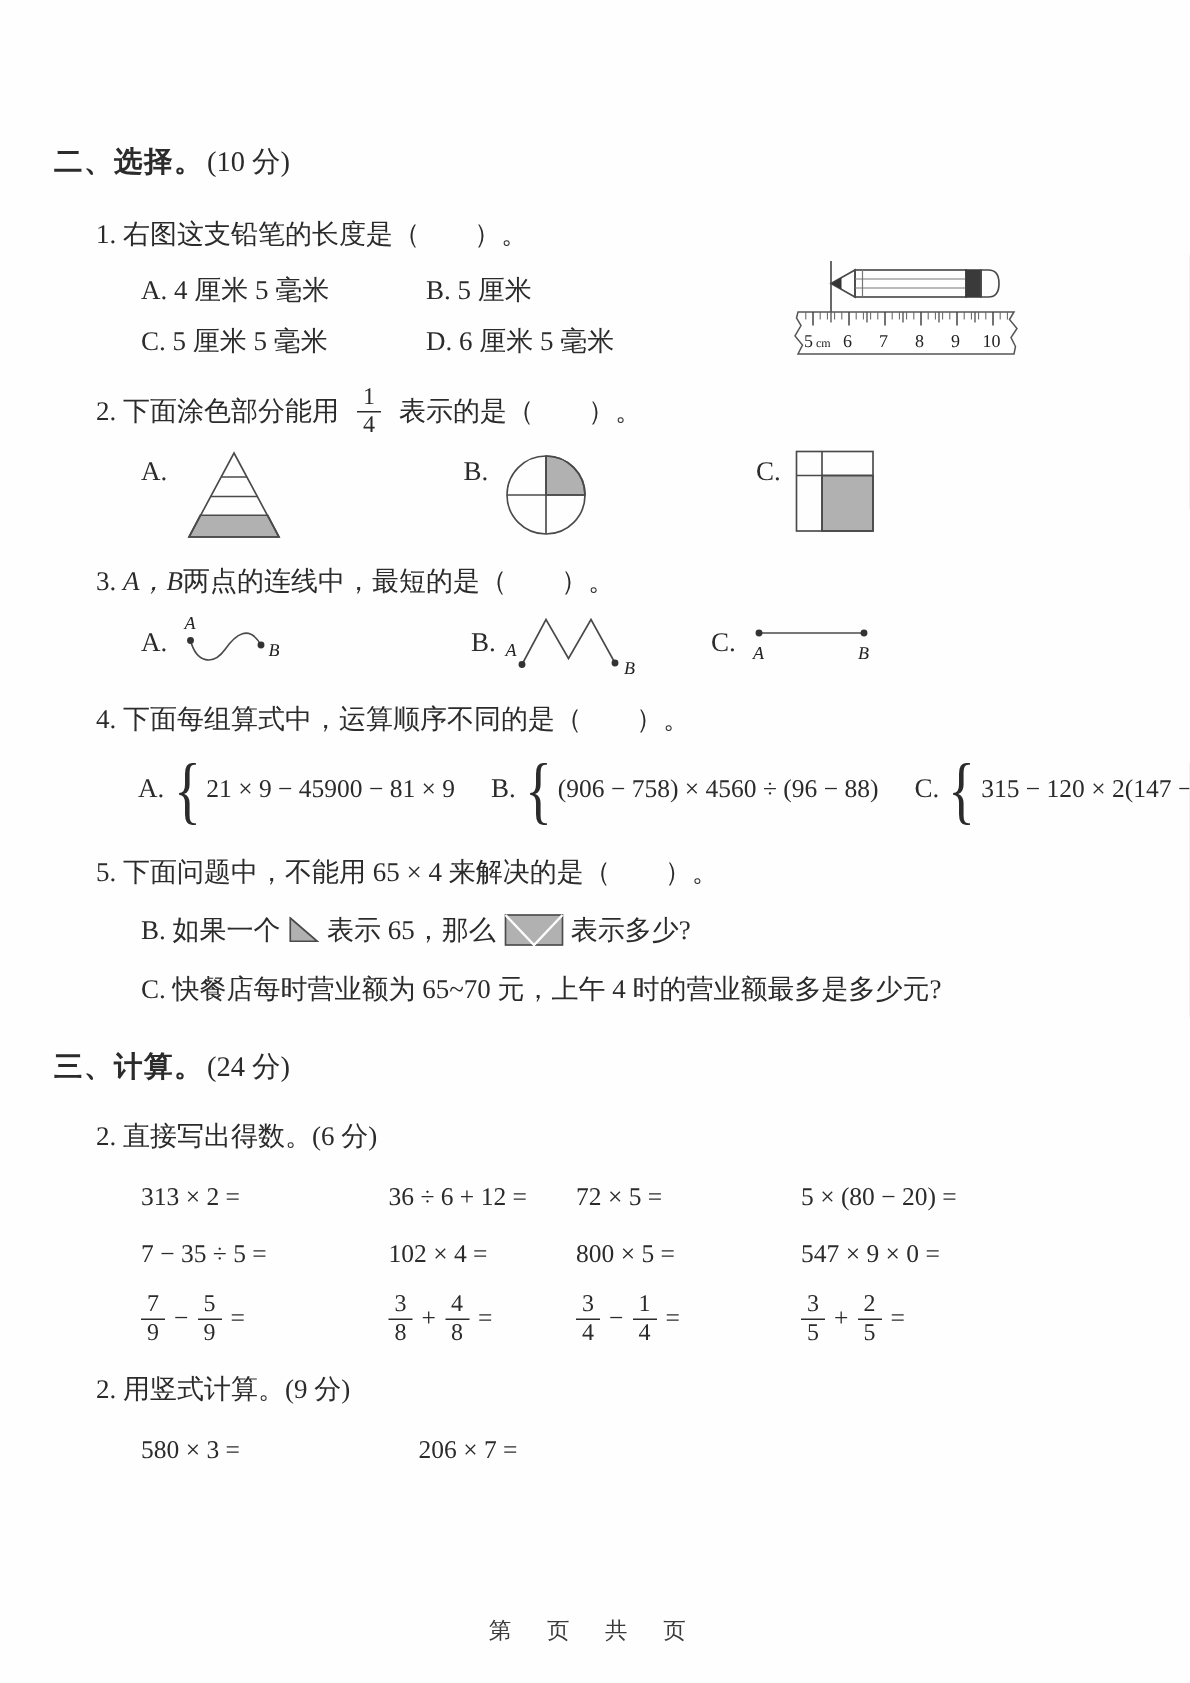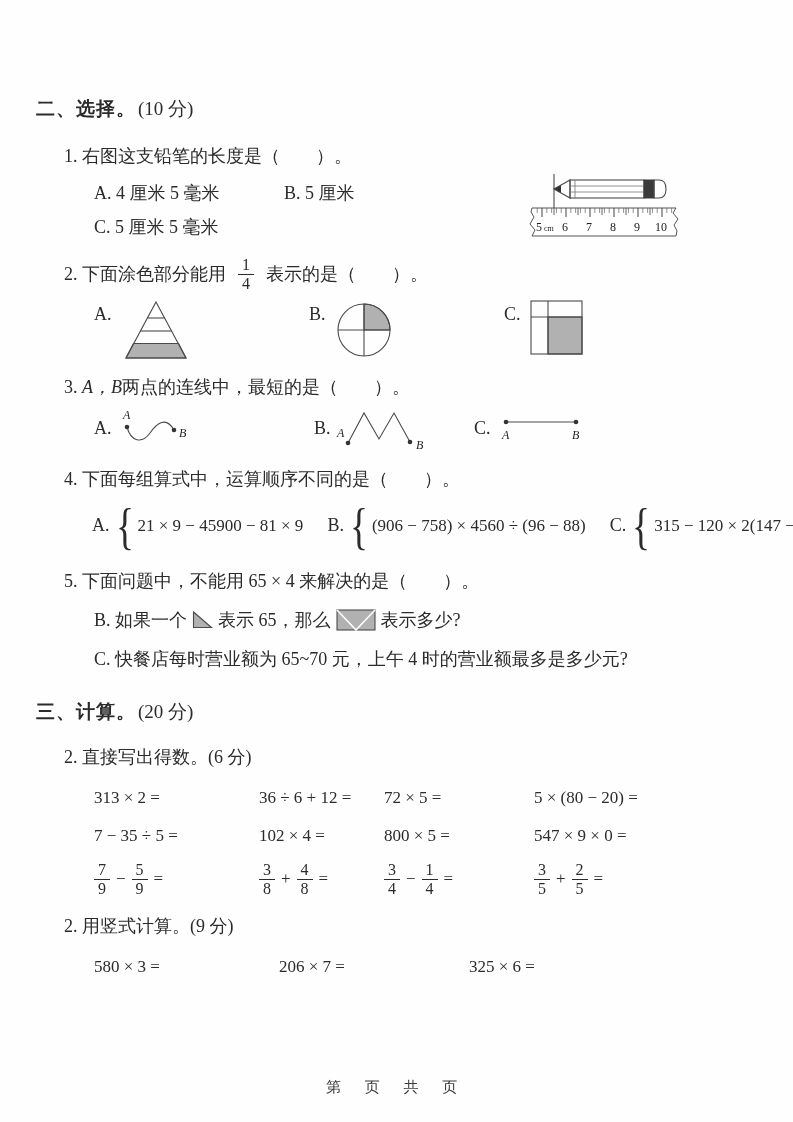--- a/index.html
+++ b/index.html
@@ -82,20 +82,21 @@
     <div class="sec-title">
       <span class="sec-cn">二、选择。</span><span class="sec-score">(10 分)</span>
     </div>
 
     <div class="q1-wrap">
       <div class="q-text" style="margin-top:20px;">1. 右图这支铅笔的长度是（　　）。</div>
       <div class="q1-options">
         <span>A. 4 厘米 5 毫米</span>
         <span>B. 5 厘米</span>
         <span>C. 5 厘米 5 毫米</span>
+        <span>D. 6 厘米 5 毫米</span>
       </div>
       <div class="figure-ruler">
         <svg width="162" height="72" viewBox="0 0 162 72">
 
           <line x1="30" y1="4" x2="30" y2="38" class="ink"></line>
           <polygon points="30,19 46,10 46,28" fill="#fff" class="ink"></polygon>
           <polygon points="30,19 37,15.2 37,22.8" fill="#333" stroke="none"></polygon>
           <rect x="46" y="10" width="74" height="18" fill="#fff" class="ink"></rect>
           <line x1="46" y1="16" x2="120" y2="16" stroke="#777" stroke-width="0.8"></line>
           <line x1="46" y1="22" x2="120" y2="22" stroke="#777" stroke-width="0.8"></line>
@@ -238,21 +239,21 @@
         <svg class="inline-shape" width="40" height="22" viewBox="0 0 40 22">
           <rect x="1" y="1" width="38" height="20" class="gray"></rect>
           <path d="M1,1 L20,21 L39,1" stroke="#fefefe" stroke-width="1.6" fill="none"></path>
         </svg>
         <span>表示多少?</span>
       </div>
       <div class="q5-opt">C. 快餐店每时营业额为 65~70 元，上午 4 时的营业额最多是多少元?</div>
     </div>
 
     <div class="sec-title" style="margin-top:26px;">
-      <span class="sec-cn">三、计算。</span><span class="sec-score">(20 分)</span>
+      <span class="sec-cn">三、计算。</span><span class="sec-score">(24 分)</span>
     </div>
 
     <div class="q-text" style="margin-top:18px;">2. 直接写出得数。(6 分)</div>
 
     <div class="calc-row">
       <span>313 × 2 =</span>
       <span>36 ÷ 6 + 12 =</span>
       <span>72 × 5 =</span>
       <span>5 × (80 − 20) =</span>
     </div>
@@ -311,19 +312,18 @@
             <span class="fden">5</span>
           </span>
         <span>=</span>
       </div>
     </div>
 
     <div class="q-text" style="margin-top:14px;">2. 用竖式计算。(9 分)</div>
     <div class="calc-row row3">
       <span>580 × 3 =</span>
       <span>206 × 7 =</span>
-      <span>325 × 6 =</span>
     </div>
 
   </div>
 
   <div class="footer">第 页 共 页</div>
 </div>
 
 </body></html>

